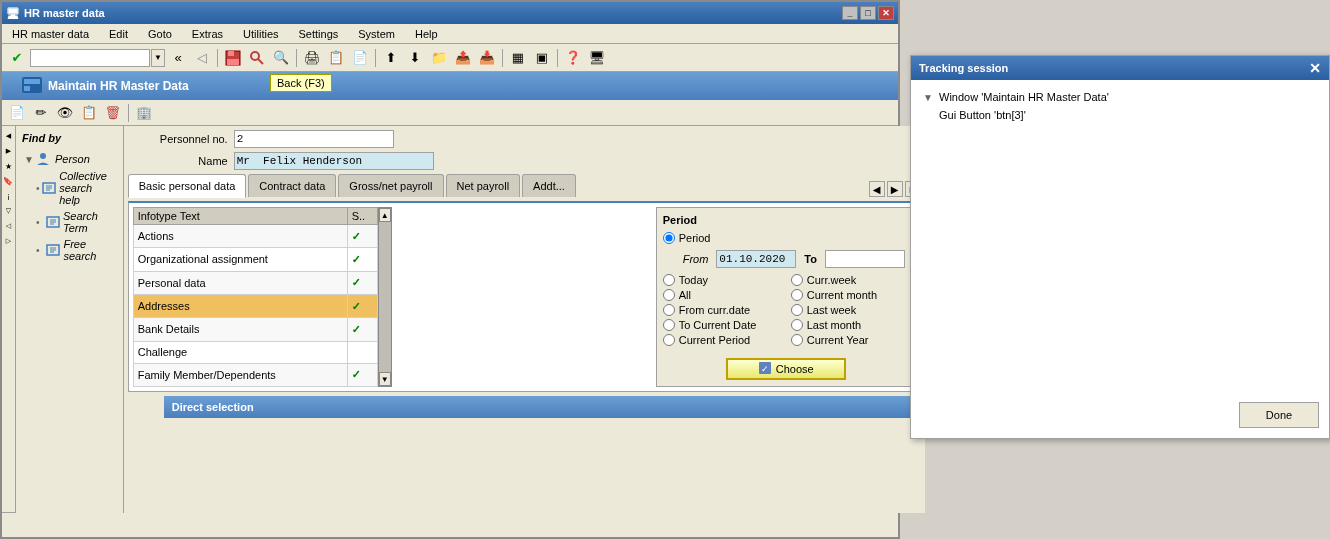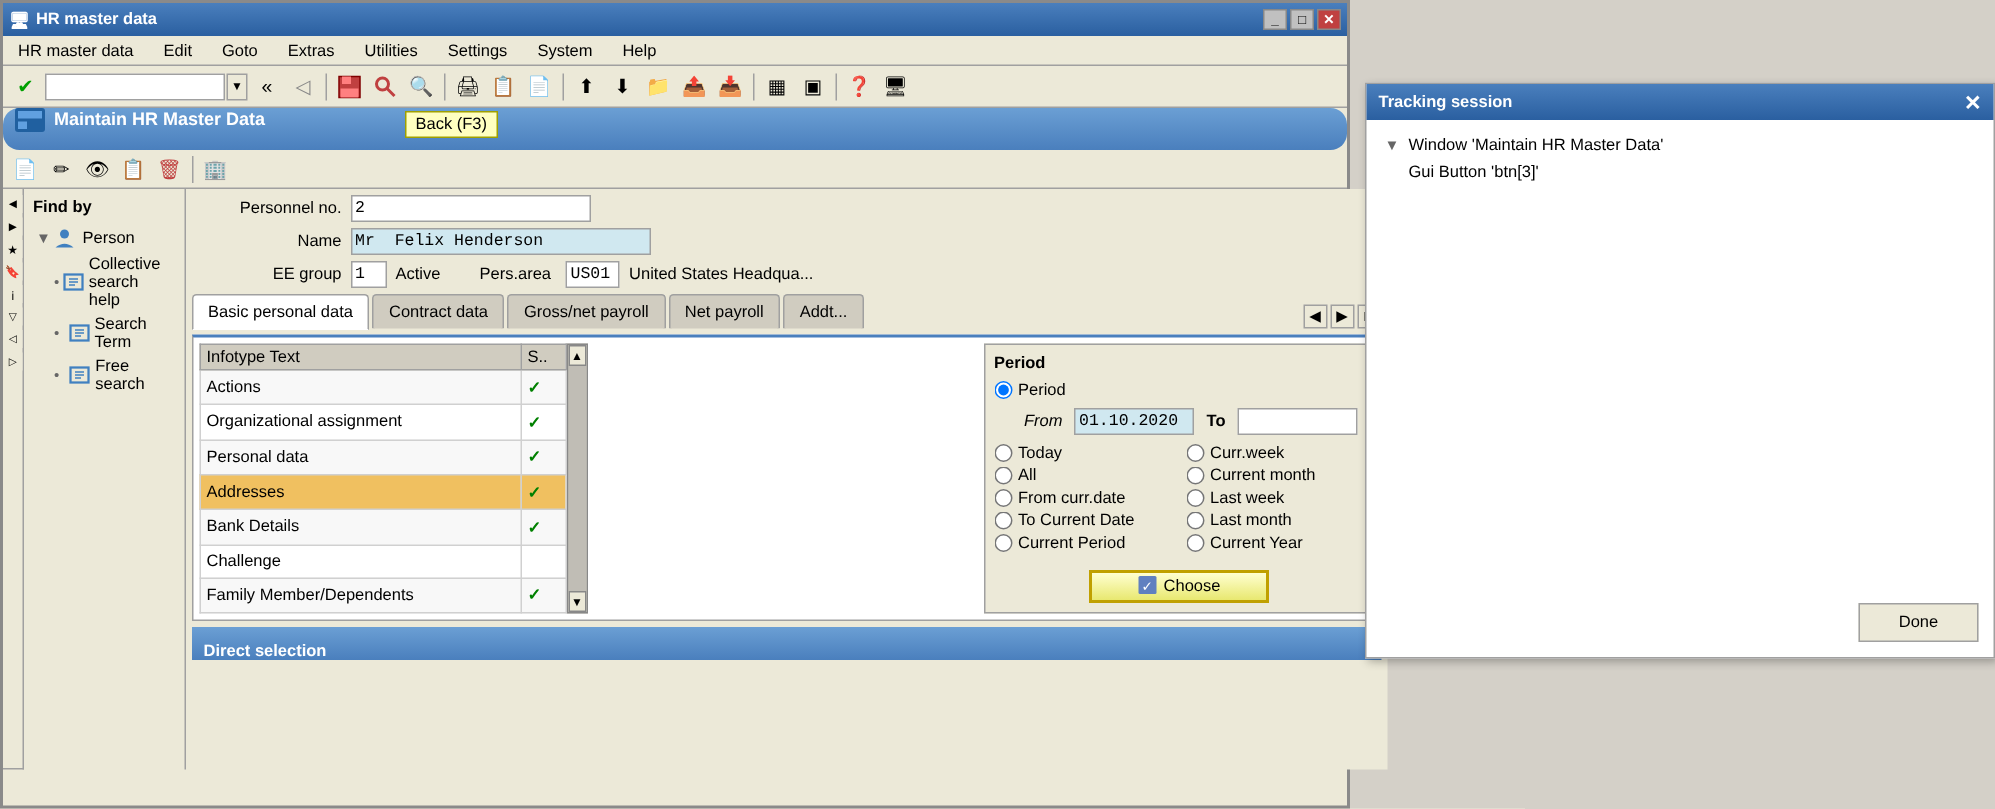--- a/index.html
+++ b/index.html
@@ -100,45 +100,45 @@
       padding: 2px 4px;
       gap: 2px;
       border-bottom: 1px solid #a0a0a0;
     }
 
     
     .content-header {
       background: linear-gradient(to bottom, #6b9fd4, #4a7fbd);
       height: 28px;
       display: flex;
-      align-items: flex-start;
-      padding: 0 8px;
+      align-items: center;
+      padding: 0 20px;
       color: white;
       font-weight: bold;
       font-size: 12px;
-      border-radius: 11px;
     }
 
     
     .toolbar3 {
       background: #ece9d8;
       height: 28px;
       display: flex;
       align-items: center;
       padding: 2px 4px;
       gap: 2px;
       border-bottom: 1px solid #a0a0a0;
     }
 
     
     .left-panel {
       width: 280px;
       border-right: 1px solid #a0a0a0;
       background: #ece9d8;
       padding: 4px;
+      font-style: italic;
     }
     .find-by-label {
       font-weight: bold;
       font-size: 11px;
       margin-bottom: 4px;
       padding: 2px;
     }
     .tree-item {
       display: flex; align-items: center;
       padding: 2px 4px;
@@ -531,28 +531,20 @@
 
     <div class="right-panel">
 
       <div class="form-row">
         <span class="form-label">Personnel no.</span>
         <input class="form-input" style="width: 160px;" value="2">
       </div>
       <div class="form-row">
         <span class="form-label">Name</span>
         <input class="form-input wide" value="Mr  Felix Henderson" style="font-family: &quot;Courier New&quot;, monospace; background: rgb(208, 232, 240);">
-      </div>
-      <div class="form-row">
-        <span class="form-label">EE group</span>
-        <input class="form-input tiny" value="1" style="">
-        <span style="margin-right:20px;">Active</span>
-        <span style="margin-right:4px;">Pers.area</span>
-        <input class="form-input" style="width: 36px;" value="US01">
-        <span>United States Headqua...</span>
       </div>
 
       <div class="tabs-container">
         <div class="tab active">Basic personal data</div>
         <div class="tab">Contract data</div>
         <div class="tab">Gross/net payroll</div>
         <div class="tab">Net payroll</div>
         <div class="tab">Addt...</div>
         <div class="tab-nav">
           <div class="tab-nav-btn">◀</div>
@@ -675,21 +667,21 @@
                   <text x="3" y="11" font-size="9" fill="white">✓</text>
                 </svg>
               </span>
               <span>Choose</span>
             </button>
           </div>
         </div>
 
       </div>
 
-      <div style="margin-top:4px; background:linear-gradient(to bottom, #6b9fd4, #4a7fbd); height:22px; display:flex; align-items:flex-end; padding:0 8px; color:white; font-size:11px; font-weight:bold;">
+      <div style="margin-top:4px; background:linear-gradient(to bottom, #6b9fd4, #4a7fbd); height:22px; display:flex; align-items:center; padding:0 8px; color:white; font-size:11px; font-weight:bold;margin-left:36px;">
         <span>Direct selection</span>
       </div>
     </div>
   </div>
 </div>
 
 <div class="tracking-panel">
   <div class="tracking-title-bar">
     <span>Tracking session</span>
     <span class="tracking-close">✕</span>

